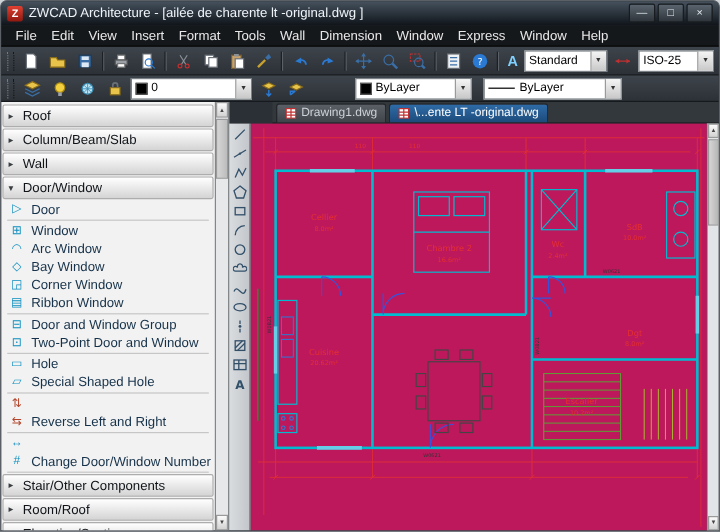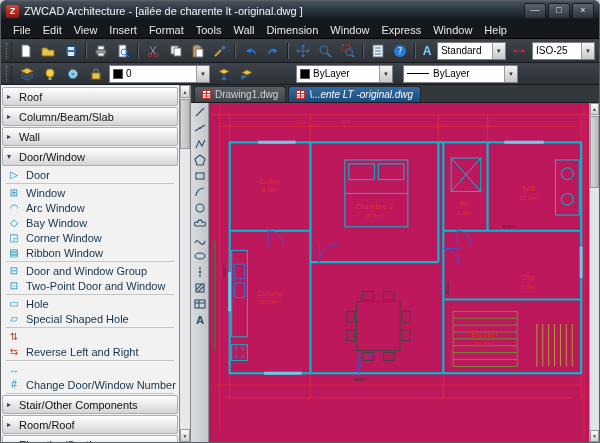--- a/index.html
+++ b/index.html
@@ -34,23 +34,23 @@
   .sb-arrow{color:#3a3e42;font-size:8px;width:7px;}
   .sb-item{height:15px;display:flex;align-items:center;gap:6px;padding:0 7px;color:#16324a;white-space:nowrap;}
   .sb-icon{width:12px;flex:0 0 12px;color:#0e8fc0;font-size:10px;text-align:center;line-height:12px;}
   .sb-sep{height:1px;background:#c6c6c6;margin:1px 5px;}
   .sb-scroll{width:10px;flex:0 0 10px;background:#e6e8ea;border-right:1px solid #84878a;display:flex;flex-direction:column;align-items:stretch;}
   .scr-btn{height:11px;background:linear-gradient(#fbfbfb,#d2d2d2);border:1px solid #9a9a9a;font-size:5px;color:#444;display:flex;align-items:center;justify-content:center;}
   .scr-thumb{height:48px;background:linear-gradient(90deg,#d6d6d6,#bdbdbd);border:1px solid #9a9a9a;margin:1px 0;}
   .scr-track{flex:1;}
   
   .right{flex:1;display:flex;flex-direction:column;min-width:0;}
-  .tabbar{height:17px;flex:0 0 17px;background:#33383d;display:flex;align-items:flex-end;padding:0 3px;gap:2px;border-bottom:1px solid #1a1d21;}
+  .tabbar{height:17px;flex:0 0 17px;background:#33383d;display:flex;align-items:flex-end;padding:0 3px;gap:2px;border-bottom:1px solid #1a1d21;margin-left:36px;}
   .tab{height:15px;display:flex;align-items:center;gap:4px;font-size:10px;padding:0 7px;background:linear-gradient(#5a6066,#3e444a);color:#ccd2d7;border:1px solid #22262a;border-bottom:none;border-radius:3px 3px 0 0;white-space:nowrap;}
-  .tab.active{background:linear-gradient(#2f6ca8,#1c4a7a);color:#ffffff;font-style:italic;}
+  .tab.active{background:linear-gradient(#2f6ca8,#1c4a7a);color:#ffffff;}
   .canvas-row{flex:1;display:flex;min-height:0;}
   .drawtools{width:17px;flex:0 0 17px;background:linear-gradient(90deg,#dadde0,#c2c6ca);border-right:1px solid #8e9296;display:flex;flex-direction:column;align-items:center;padding-top:1px;}
   .dtool{width:16px;height:16px;display:flex;align-items:center;justify-content:center;}
   .dtool svg{stroke:#33506a;fill:none;stroke-width:1.1;}
   .dtool svg text{stroke:none;fill:#33506a;font-weight:bold;}
   .canvas{flex:1;background:#be185d;position:relative;min-width:0;}
   .canvas svg.plan{position:absolute;inset:0;width:100%;height:100%;}
   .vscroll{width:9px;flex:0 0 9px;background:#e2e5e8;border-left:1px solid #9a9ea2;display:flex;flex-direction:column;}
   .vscr-btn{height:10px;background:linear-gradient(#fbfbfb,#d2d2d2);border:1px solid #9a9a9a;font-size:5px;color:#444;display:flex;align-items:center;justify-content:center;}
   .vscr-thumb{height:70px;background:linear-gradient(90deg,#d6d6d6,#b8b8b8);border:1px solid #9a9a9a;margin:1px 0;}

